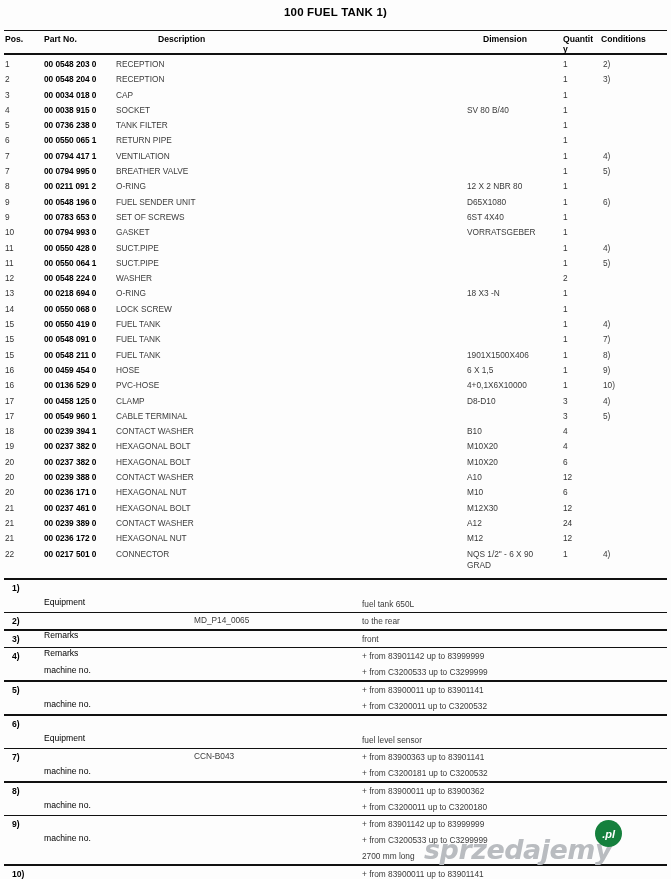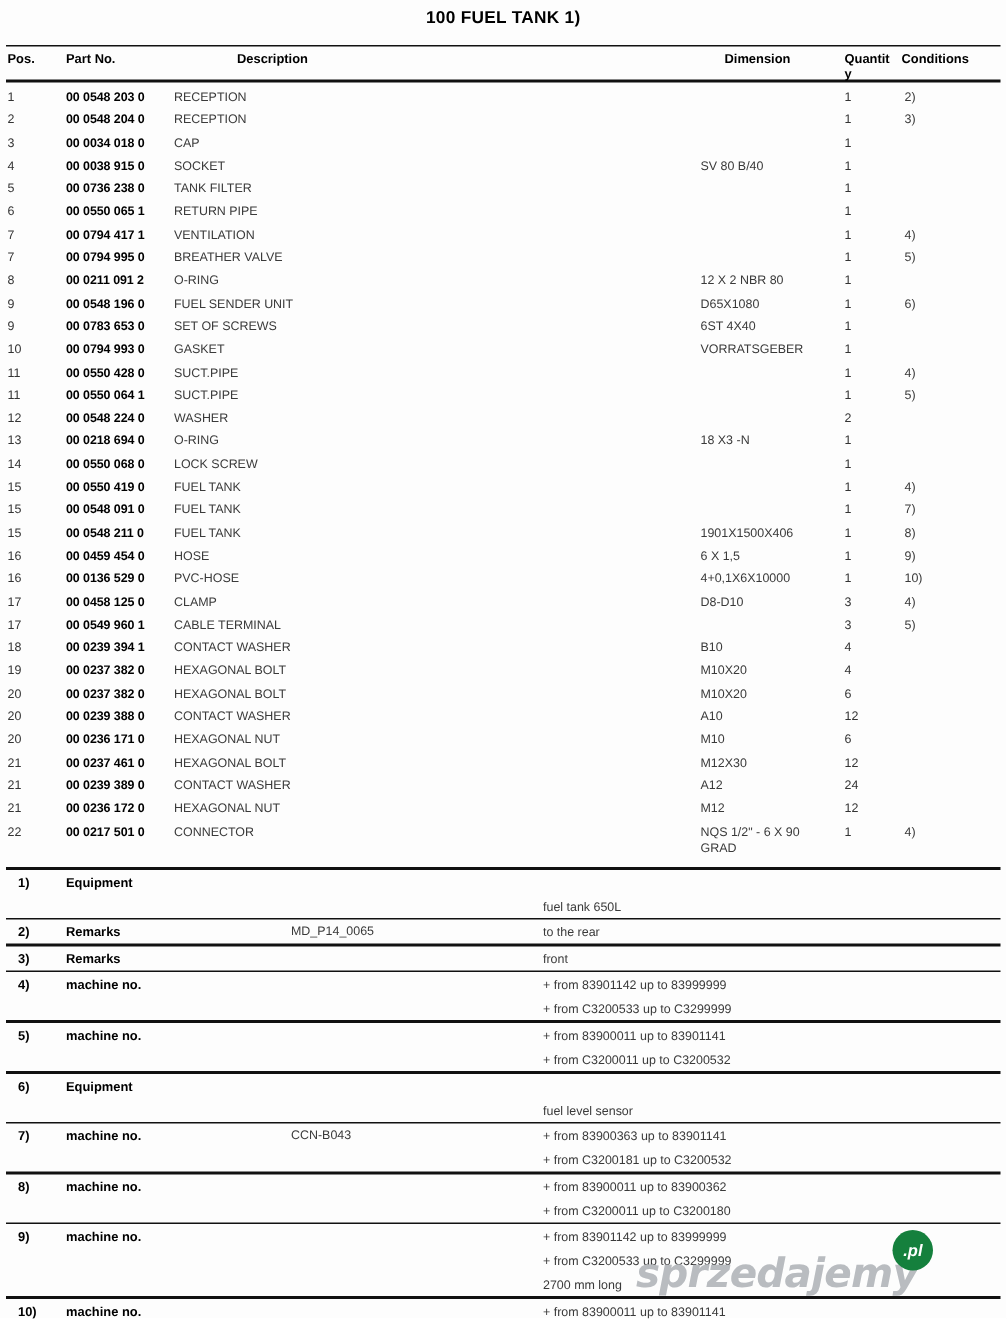--- a/index.html
+++ b/index.html
@@ -118,23 +118,23 @@
     position: absolute;
     left: 8px;
     top: 3px;
     font-size: 8.6px;
     font-weight: bold;
     color: #000;
   }
   .fn-line .label {
     position: absolute;
     left: 40px;
-    top: 3px;
+    top: 17px;
     font-size: 8.6px;
-    font-weight: bold;
+    font-weight: normal;
     color: #000;
   }
   .fn-line .code {
     position: absolute;
     left: 190px;
     top: 3px;
     color: #3a3a3a;
     margin-top: 16px;
   }
   .fn-line .text {

